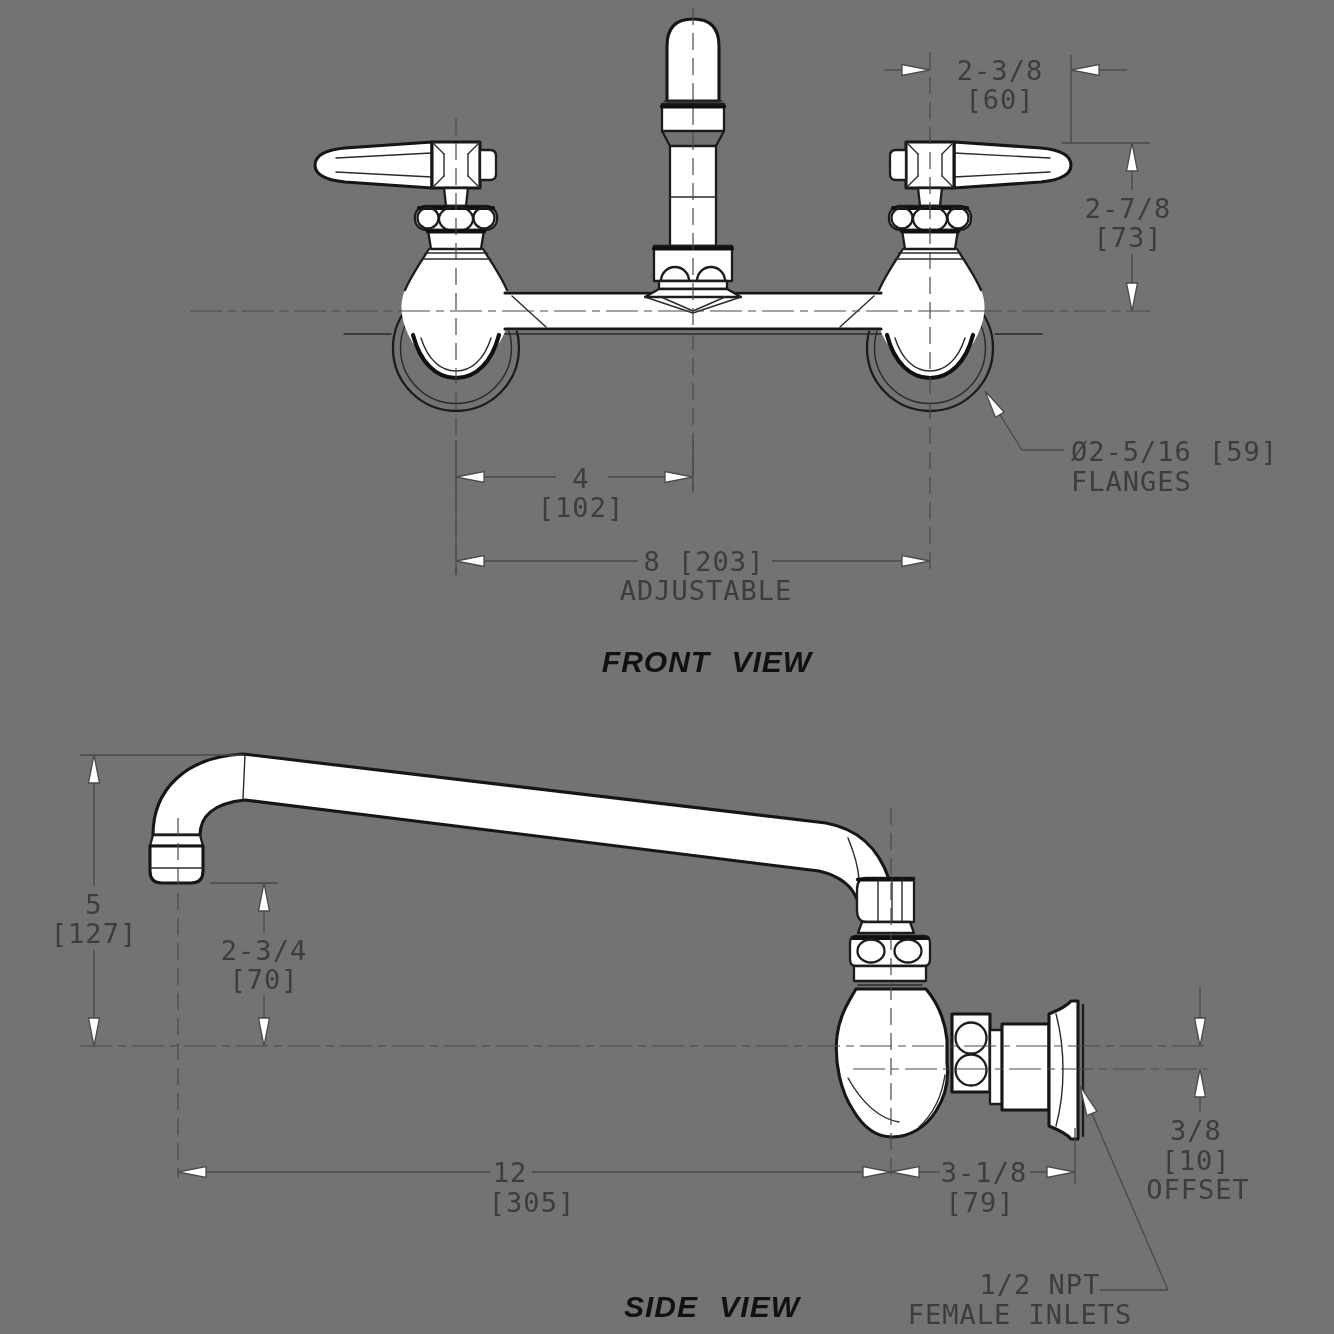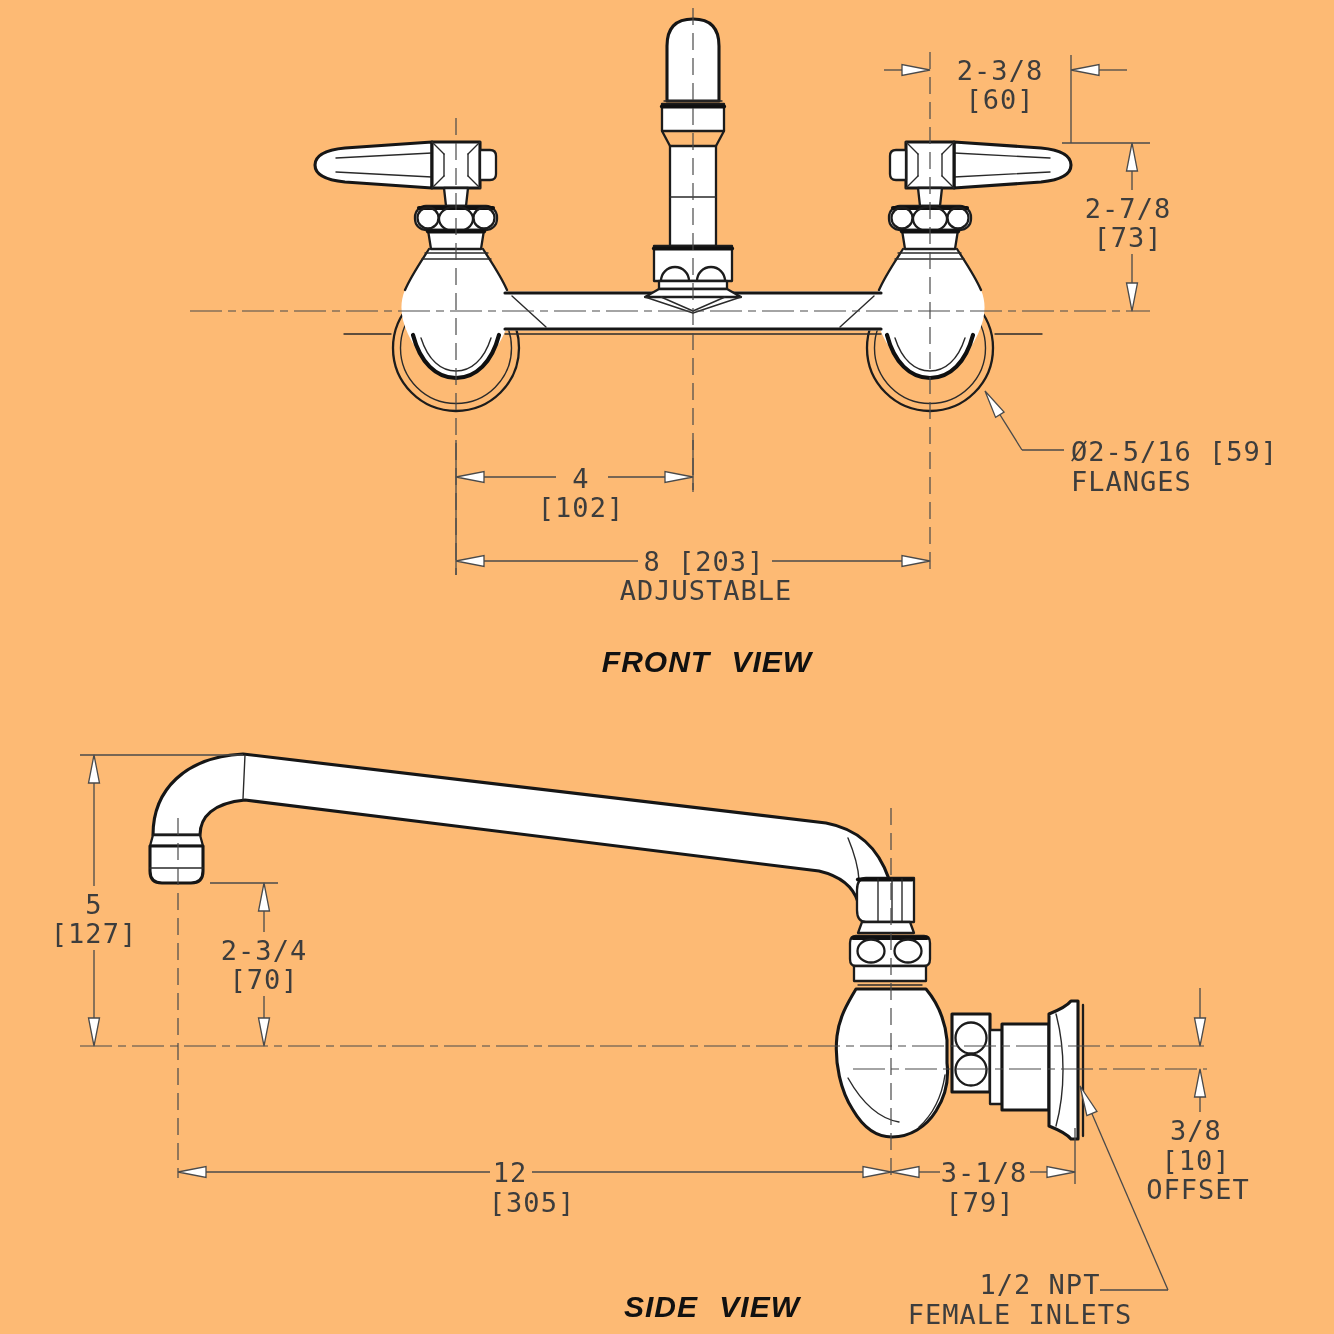--- a/index.html
+++ b/index.html
@@ -1,16 +1,16 @@
 <!DOCTYPE html>
 <html><head>
 <meta charset="utf-8">
 <style>
   html,body{margin:0;padding:0;background:#fff;}
-  .stage{position:relative;width:1334px;height:1334px;background:#fdba74;overflow:hidden;}
+  .stage{position:relative;width:1334px;height:1334px;background:#737373;overflow:hidden;}
   svg{display:block;}
   
   .ob  {stroke:#161616;stroke-width:3.1;fill:none;stroke-linejoin:round;stroke-linecap:round;}
   .ob2 {stroke:#1c1c1c;stroke-width:2.3;fill:none;stroke-linejoin:round;stroke-linecap:round;}
   .obh {stroke:#101010;stroke-width:4.2;fill:none;stroke-linecap:round;}
   .thin{stroke:#2a2a2a;stroke-width:1.4;fill:none;stroke-linecap:round;}
   .wf  {fill:#ffffff;}
   
   .dim {stroke:#4a4a4a;stroke-width:1.3;fill:none;}
   .cl  {stroke:#4a4a4a;stroke-width:1.2;fill:none;}

